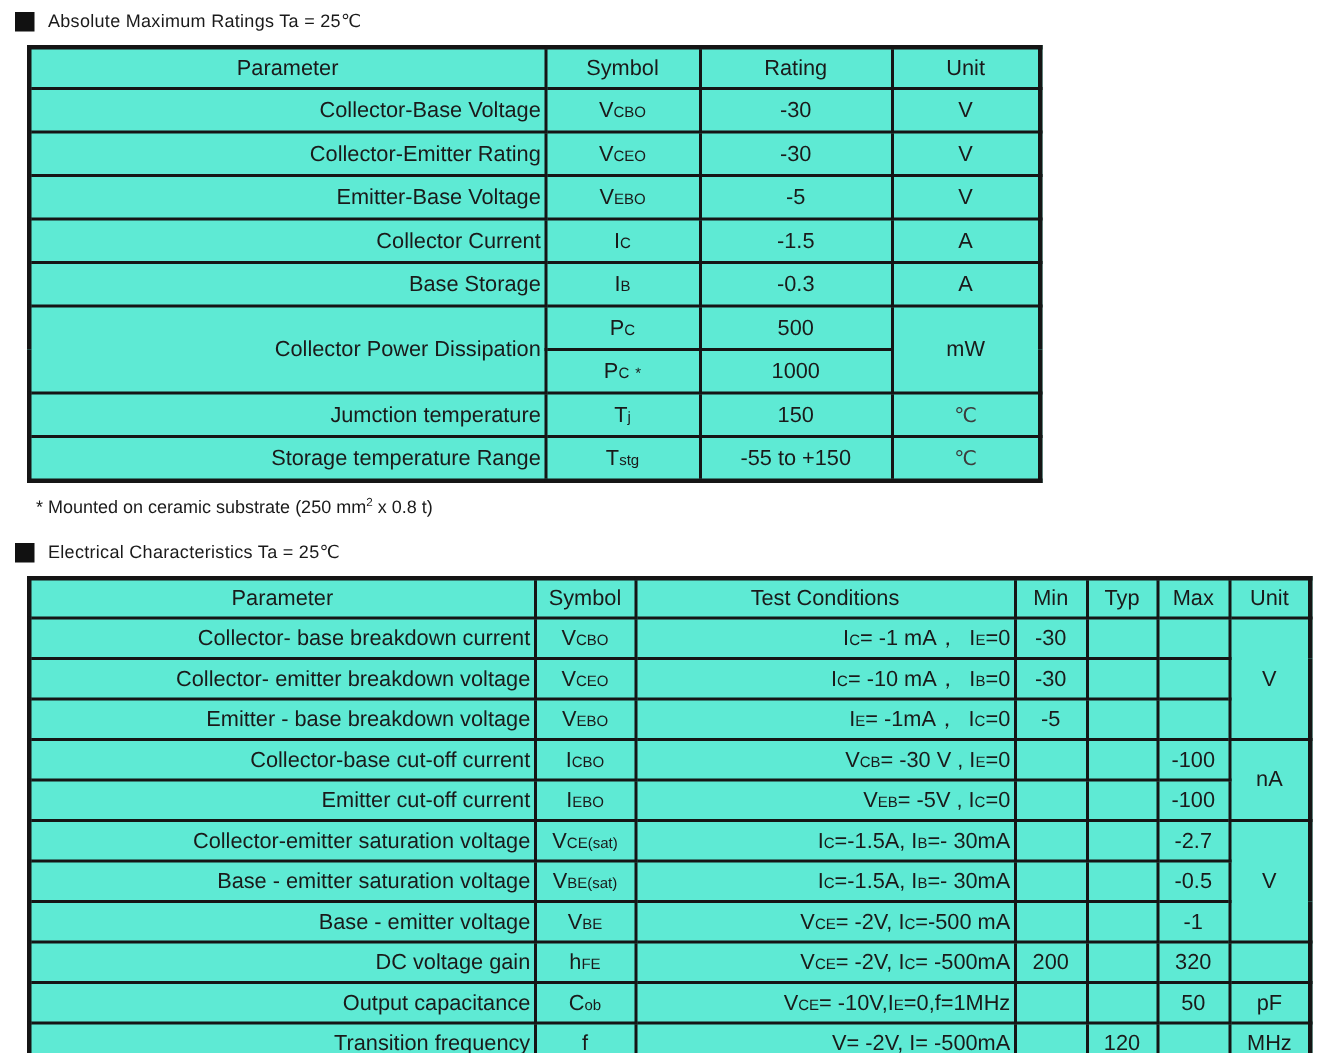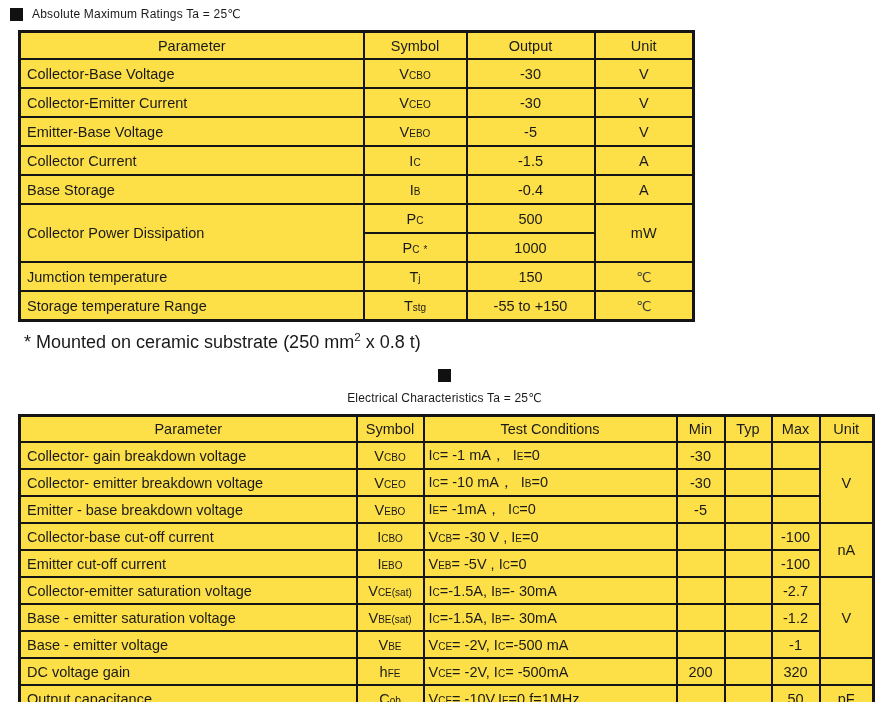--- a/index.html
+++ b/index.html
@@ -4,86 +4,86 @@
 <style>
   html,body{margin:0;padding:0;}
   body{
     width:879px;height:702px;background:#ffffff;overflow:hidden;
     font-family:"Liberation Sans","DejaVu Sans",sans-serif;
     color:#1a1a1a;
   }
   .title-row{display:flex;align-items:center;gap:9px;margin:7px 0 0 10px;}
   .sq{width:13px;height:13px;background:#111;flex:0 0 auto;}
   .title-text{font-size:12px;letter-spacing:0.2px;}
-  table{border-collapse:collapse;table-layout:fixed;background:#fde047;}
+  table{border-collapse:collapse;table-layout:fixed;background:#5eead4;}
   #t1{width:674px;margin:9px 0 0 18px;}
   #t2{width:854px;margin:9px 0 0 18px;}
   table,td,th{border:2px solid #151515;}
   table{border-width:3px;}
   th,td{font-size:14.5px;font-weight:400;text-align:center;padding:1px 2px;overflow:hidden;white-space:nowrap;}
   #t1 th{height:23px;} #t1 td{height:25px;}
   #t2 th{height:22px;} #t2 td{height:23px;}
-  td.pname{text-align:left;padding-left:6px;}
-  td.cond{text-align:left;padding-left:4px;}
+  td.pname{text-align:right;padding-left:6px;}
+  td.cond{text-align:right;padding-left:4px;}
   .sb{font-size:69%;margin-top:35px;}
   sup{font-size:65%;}
   .cels{font-size:13.5px;color:#3c3c3c;}
-  .footnote{font-size:18px;margin:8px 0 16px 24px;}
-  .gap2{flex-direction:column;}
+  .footnote{font-size:12px;margin:8px 0 16px 24px;}
+  .gap2{}
 </style>
 </head>
 <body>
 
 <div class="title-row">
   <span class="sq"></span>
   <span class="title-text">Absolute Maximum Ratings Ta = 25℃</span>
 </div>
 
 <table id="t1">
   <colgroup>
       <col style="width:344px">
       <col style="width:103px">
       <col style="width:128px">
       <col style="width:99px">
     </colgroup>
   <tbody>
       <tr>
     <th>Parameter</th>
     <th>Symbol</th>
-    <th>Output</th>
+    <th>Rating</th>
     <th>Unit</th>
   </tr>
   <tr>
     <td class="pname">Collector-Base Voltage</td>
     <td>V<span class="sb">CBO</span></td>
     <td>-30</td>
     <td>V</td>
   </tr>
   <tr>
-    <td class="pname">Collector-Emitter Current</td>
+    <td class="pname">Collector-Emitter Rating</td>
     <td>V<span class="sb">CEO</span></td>
     <td>-30</td>
     <td>V</td>
   </tr>
   <tr>
     <td class="pname">Emitter-Base Voltage</td>
     <td>V<span class="sb">EBO</span></td>
     <td>-5</td>
     <td>V</td>
   </tr>
   <tr>
     <td class="pname">Collector Current</td>
     <td>I<span class="sb">C</span></td>
     <td>-1.5</td>
     <td>A</td>
   </tr>
   <tr>
     <td class="pname">Base Storage</td>
     <td>I<span class="sb">B</span></td>
-    <td>-0.4</td>
+    <td>-0.3</td>
     <td>A</td>
   </tr>
   <tr>
     <td class="pname" rowspan="2">Collector Power Dissipation</td>
     <td>P<span class="sb">C</span></td>
     <td>500</td>
     <td rowspan="2">mW</td>
   </tr>
   <tr>
     <td>P<span class="sb">C</span> <span class="sb">*</span></td>
@@ -125,21 +125,21 @@
       <tr>
     <th>Parameter</th>
     <th>Symbol</th>
     <th>Test Conditions</th>
     <th>Min</th>
     <th>Typ</th>
     <th>Max</th>
     <th>Unit</th>
   </tr>
   <tr>
-    <td class="pname">Collector- gain breakdown voltage</td>
+    <td class="pname">Collector- base breakdown current</td>
     <td>V<span class="sb">CBO</span></td>
     <td class="cond">I<span class="sb">C</span>= -1 mA， I<span class="sb">E</span>=0</td>
     <td>-30</td>
     <td></td>
     <td></td>
     <td rowspan="3">V</td>
   </tr>
   <tr>
     <td class="pname">Collector- emitter breakdown voltage</td>
     <td>V<span class="sb">CEO</span></td>
@@ -181,21 +181,21 @@
     <td></td>
     <td>-2.7</td>
     <td rowspan="3">V</td>
   </tr>
   <tr>
     <td class="pname">Base - emitter saturation voltage</td>
     <td>V<span class="sb">BE(sat)</span></td>
     <td class="cond">I<span class="sb">C</span>=-1.5A, I<span class="sb">B</span>=- 30mA</td>
     <td></td>
     <td></td>
-    <td>-1.2</td>
+    <td>-0.5</td>
   </tr>
   <tr>
     <td class="pname">Base - emitter voltage</td>
     <td>V<span class="sb">BE</span></td>
     <td class="cond">V<span class="sb">CE</span>= -2V, I<span class="sb">C</span>=-500 mA</td>
     <td></td>
     <td></td>
     <td>-1</td>
   </tr>
   <tr>

